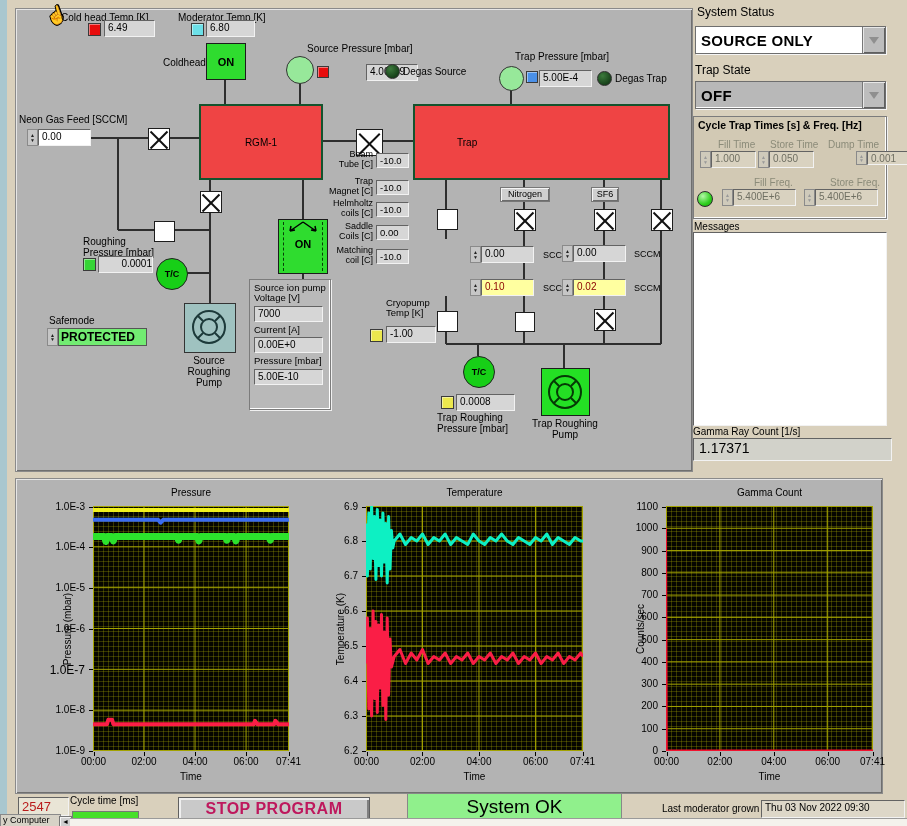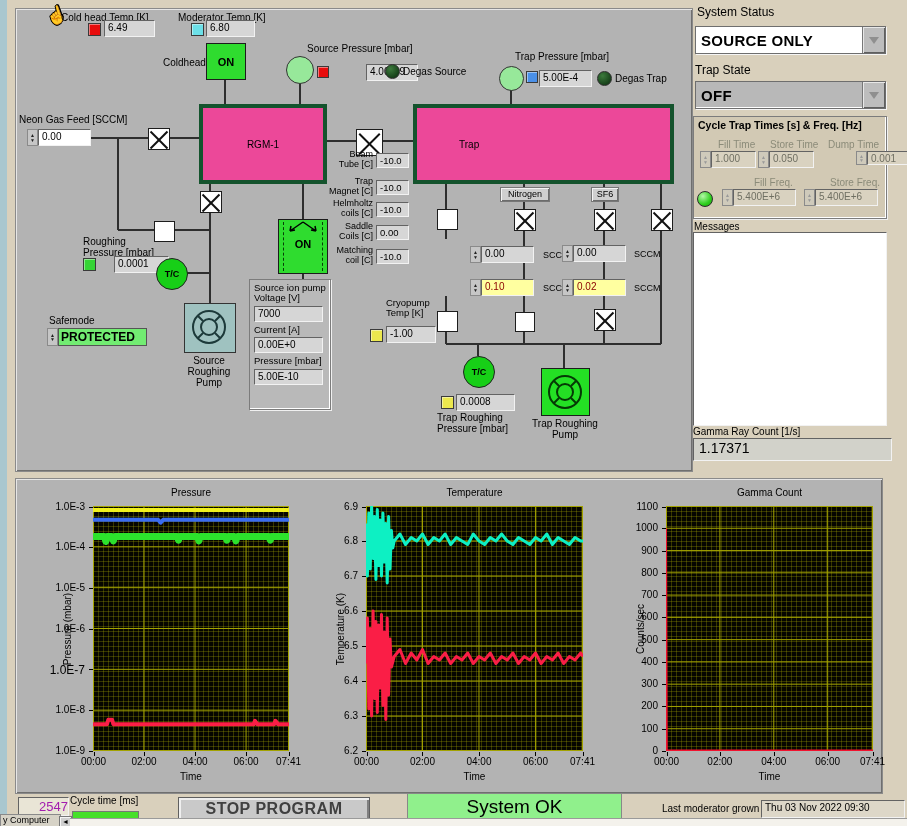--- a/index.html
+++ b/index.html
@@ -34,21 +34,21 @@
   .led{border-radius:50%;border:1px solid #2c2c2c;}
   .led.dark{background:radial-gradient(circle at 35% 30%, #3c7a3c 0%, #17421a 70%);}
   .led.bright{background:radial-gradient(circle at 35% 30%, #b4f7a8 0%, #2ecf1d 60%, #1e9a12 100%);}
   .greenbtn{
     background:#2fdc2f;border:1px solid #1c1c1c;color:#000;
     display:flex;align-items:center;justify-content:center;font-weight:bold;
   }
   .circle-gauge{background:#97e89a;border:1.5px solid #333;border-radius:50%;}
   .tc{background:#17cf17;border:1.5px solid #222;border-radius:50%;
       display:flex;align-items:center;justify-content:center;font-size:9px;font-weight:bold;}
-  .block{background:#ec4899;border:4px solid #14532d;display:flex;align-items:center;}
+  .block{background:#ef4444;border:2px solid #14532d;display:flex;align-items:center;}
   .valve{background:#fff;border:1px solid #1d1d1d;position:absolute;}
   .valve.x::before,.valve.x::after{
     content:'';position:absolute;left:-2px;right:-2px;top:50%;height:2px;background:#111;
   }
   .valve.x::before{transform:rotate(45deg);}
   .valve.x::after{transform:rotate(-45deg);}
   .minibtn{
     background:#cfcfcf;border:1px solid #777;
     box-shadow:inset 1px 1px 0 #f4f4f4, inset -1px -1px 0 #6c6c6c;
     text-align:center;line-height:12px;font-size:9px;
@@ -164,21 +164,21 @@
   <div class="valve x" style="left:498px;top:200px;width:20px;height:20px;"></div>
   <div class="valve x" style="left:578px;top:200px;width:20px;height:20px;"></div>
   <div class="valve x" style="left:635px;top:200px;width:20px;height:20px;"></div>
   <div class="valve" style="left:421px;top:302px;width:19px;height:19px;"></div>
   <div class="valve" style="left:499px;top:303px;width:18px;height:18px;"></div>
   <div class="valve x" style="left:578px;top:300px;width:20px;height:20px;"></div>
 
   <div class="abs lbl pre" style="left:67px;top:227px;">Roughing
 Pressure [mbar]</div>
   <div class="abs sq" style="left:67px;top:249px;width:11px;height:11px;background:#35d435;"></div>
-  <div class="abs vbox" style="left:98px;top:247px;width:50px;height:14px;">0.0001</div>
+  <div class="abs vbox" style="left:82px;top:247px;width:50px;height:14px;text-align:right;">0.0001</div>
   <div class="abs tc" style="left:140px;top:249px;width:30px;height:30px;">T/C</div>
 
   <div class="abs greenbtn" style="left:262px;top:210px;width:48px;height:53px;flex-direction:column;justify-content:flex-start;">
     <svg width="40" height="14">
       <path d="M20,2 L7,11 M7,11 l5,-1 m-5,1 l1,-5 M20,2 L33,11 m0,0 l-5,-1 m5,1 l-1,-5" stroke="#000" stroke-width="1.5" fill="none"></path>
     </svg>
     <span style="margin-top:4px;font-size:11px;">ON</span>
     <span class="abs" style="left:4px;top:2px;bottom:2px;border-left:1px dashed #064006;"></span>
     <span class="abs" style="right:4px;top:2px;bottom:2px;border-right:1px dashed #064006;"></span>
   </div>
@@ -504,24 +504,24 @@
     <div style="position: absolute; left: 678.885px; top: 277px; width: 50px; text-align: center; font-size: 10px;">02:00</div>
     <div style="position: absolute; left: 703.885px; top: 273px; width: 1px; height: 4px; background: rgb(0, 0, 0);"></div>
     <div style="position: absolute; left: 732.77px; top: 277px; width: 50px; text-align: center; font-size: 10px;">04:00</div>
     <div style="position: absolute; left: 757.77px; top: 273px; width: 1px; height: 4px; background: rgb(0, 0, 0);"></div>
     <div style="position: absolute; left: 786.656px; top: 277px; width: 50px; text-align: center; font-size: 10px;">06:00</div>
     <div style="position: absolute; left: 811.656px; top: 273px; width: 1px; height: 4px; background: rgb(0, 0, 0);"></div>
     <div style="position: absolute; left: 831.5px; top: 277px; width: 50px; text-align: center; font-size: 10px;">07:41</div>
     <div style="position: absolute; left: 856.5px; top: 273px; width: 1px; height: 4px; background: rgb(0, 0, 0);"></div>
   </div>
 
-<div class="abs vbox" style="left:18px;top:797px;width:46px;height:16px;font-size:13px;background:#e9e5d6;color:#a21caf;text-align:right;">2547</div>
+<div class="abs vbox" style="left:18px;top:797px;width:46px;height:16px;font-size:13px;background:#e9e5d6;color:#b91c1c;">2547</div>
 <div class="abs lbl" style="left:70px;top:795px;">Cycle time [ms]</div>
 <div class="abs" style="left:72px;top:811px;width:65px;height:7px;background:#46e02a;border:1px solid #777;"></div>
-<div class="abs bevelbtn" style="left:178px;top:797px;width:190px;height:22px;color:#404040;font-weight:bold;font-size:16px;letter-spacing:.5px;">STOP PROGRAM</div>
+<div class="abs bevelbtn" style="left:178px;top:797px;width:190px;height:22px;color:#be185d;font-weight:bold;font-size:16px;letter-spacing:.5px;">STOP PROGRAM</div>
 <div class="abs" style="left:407px;top:793px;width:213px;height:25px;background:#90f08c;border:1px solid #888;
             display:flex;align-items:center;justify-content:center;font-size:19px;">System OK</div>
 <div class="abs lbl" style="left:662px;top:803px;">Last moderator grown</div>
 <div class="abs vbox" style="left:761px;top:800px;width:139px;height:15px;background:#ddd7c8;">Thu 03 Nov 2022 09:30</div>
 
 <div class="abs" style="left:0px;top:814px;width:57px;height:12px;background:#d6d2c6;border:1px solid #8a8a8a;
             font-size:9px;overflow:hidden;padding-left:2px;">y Computer</div>
 <div class="abs minibtn" style="left:59px;top:816px;width:11px;height:10px;line-height:9px;font-size:7px;">◄</div>
 <div class="abs" style="left:70px;top:818px;width:837px;height:8px;background:#f4f2ec;border-top:1px solid #9a9a9a;"></div>
 

